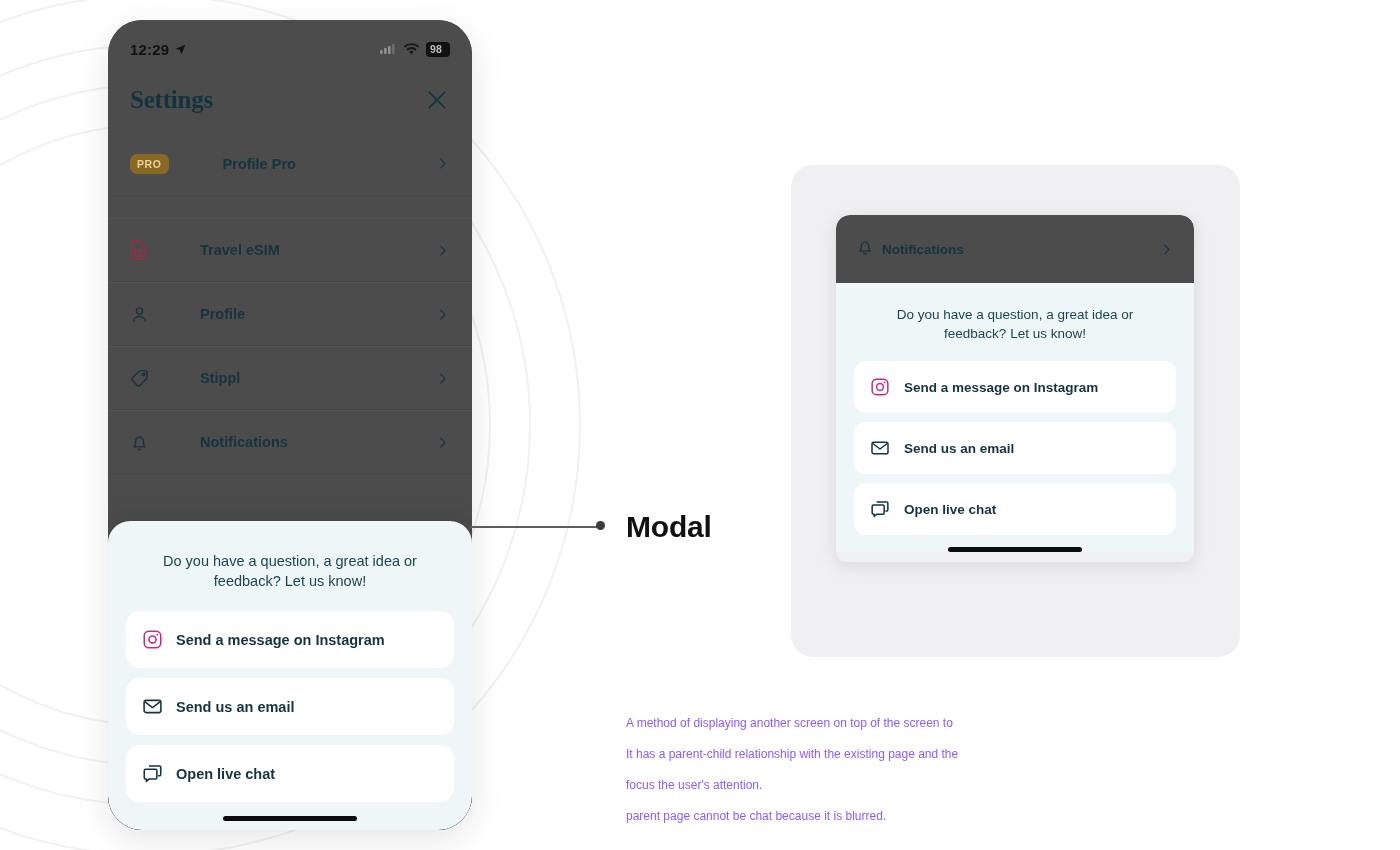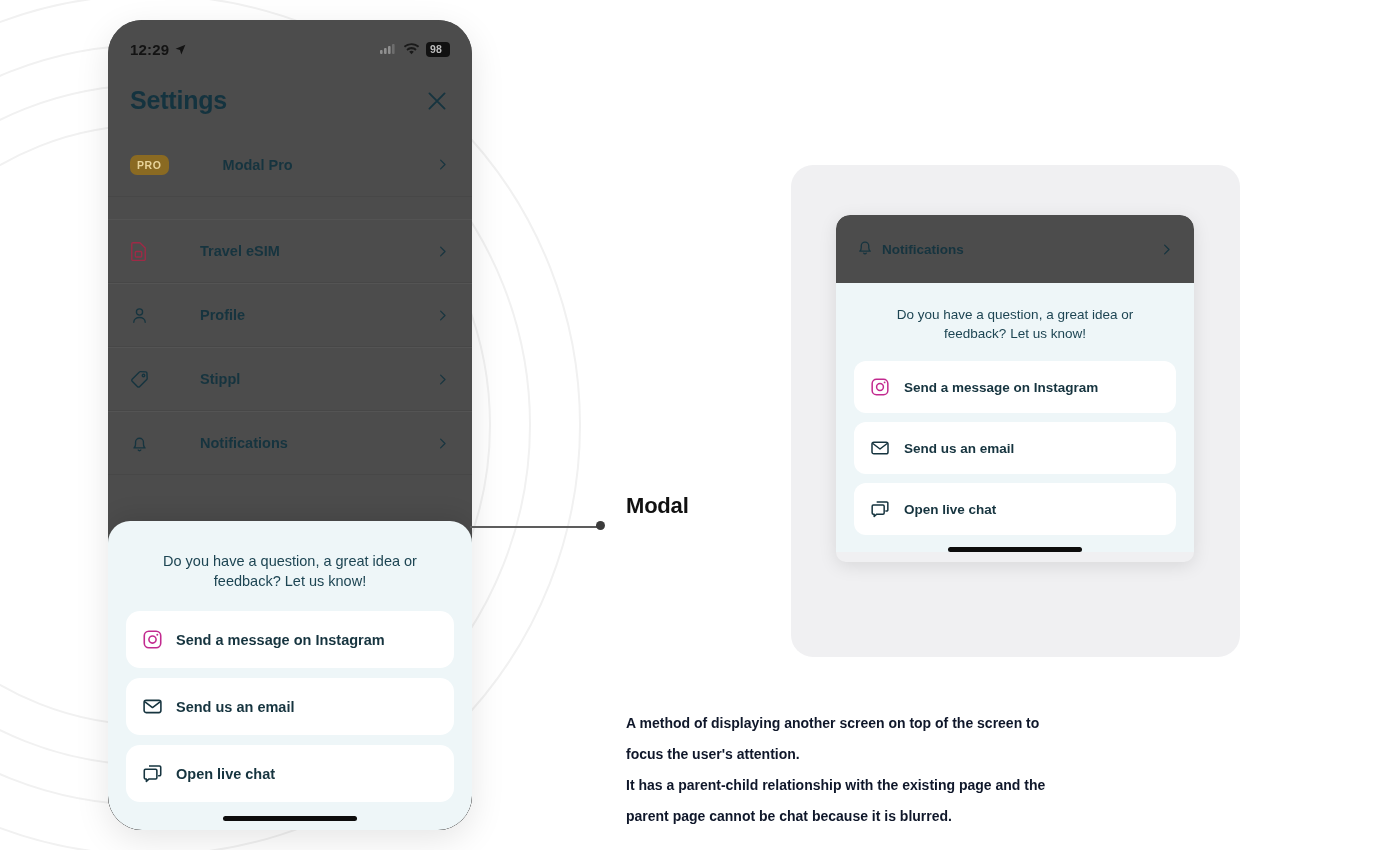--- a/index.html
+++ b/index.html
@@ -39,21 +39,21 @@
   .batt {
     background: #111; color: #bdbdbd; font-size: 10.5px; font-weight: 700;
     border-radius: 4px; padding: 1px 4px 1px 4px; line-height: 13px;
     min-width: 24px; text-align: left;
   }
 
   .settings-head {
     display: flex; align-items: center; justify-content: space-between;
     padding: 20px 22px 18px 22px;
   }
-  .settings-title { font-size: 25px; font-weight: 700; color: #14333f; letter-spacing: -.2px; }
+  .settings-title { font-size: 25px; font-weight: 700; color: #14333f; letter-spacing: -.2px; font-family: Liberation Serif, serif; }
 
   .srow {
     display: flex; align-items: center;
     height: 64px; padding: 0 22px;
     border-top: 1px solid rgba(255,255,255,0.045);
     border-bottom: 1px solid rgba(0,0,0,0.055);
     gap: 40px;
   }
   .srow .lbl { font-size: 14.5px; font-weight: 700; color: #16343f; flex: 1; }
   .srow .ico { width: 30px; display: flex; align-items: center; }
@@ -95,22 +95,22 @@
   
   #callout-line {
     position: absolute; left: 470px; top: 526px;
     width: 132px; height: 2px; background: #5d5d5d;
   }
   #callout-dot {
     position: absolute; left: 596px; top: 521px;
     width: 9px; height: 9px; border-radius: 50%; background: #3c3c3c;
   }
   #callout-label {
-    position: absolute; left: 626px; top: 493px;
-    font-size: 22px; font-weight: 600; color: #111; letter-spacing: -.2px;
+    position: absolute; left: 626px; top: 510px;
+    font-size: 30px; font-weight: 600; color: #111; letter-spacing: -.2px;
   }
 
   
   #detail-card {
     position: absolute; left: 791px; top: 165px;
     width: 449px; height: 492px;
     background: #f0f0f2; border-radius: 22px;
   }
   #detail-inner {
     position: absolute; left: 45px; top: 50px;
@@ -137,21 +137,21 @@
   .d-opt .oico { width: 34px; display: flex; align-items: center; }
   .d-opt .olbl { font-size: 13.5px; font-weight: 700; color: #16343f; }
   .d-home {
     width: 134px; height: 5px; border-radius: 3px; background: #0d0d0d;
     margin: 12px auto 10px auto;
   }
 
   
   #description {
     position: absolute; left: 626px; top: 708px; width: 680px;
-    font-size: 14px; line-height: 31px; color: #0f172a; font-weight: 700;
+    font-size: 12px; line-height: 31px; color: #8b5cf6; font-weight: 400;
   }
   #description p { margin: 0; }
 </style>
 </head>
 <body>
 
 <div id="stage">
 
   <svg id="bg-arcs" viewBox="0 0 700 850" fill="none">
     <g stroke="#f1f1f1" stroke-width="2" fill="none">
@@ -190,21 +190,21 @@
 
       <div class="settings-head">
         <div class="settings-title">Settings</div>
         <svg width="26" height="26" viewBox="0 0 24 24" stroke="#16343f" stroke-width="1.7" fill="none" stroke-linecap="round">
           <path d="M5 5 19 19M19 5 5 19"></path>
         </svg>
       </div>
 
       <div class="srow" style="border-top:none;">
         <span class="pro-badge">PRO</span>
-        <span class="lbl">Modal Pro</span>
+        <span class="lbl">Profile Pro</span>
         <svg class="chev" width="15" height="15" viewBox="0 0 24 24" stroke="#16343f" stroke-width="2" fill="none" stroke-linecap="round" stroke-linejoin="round">
           <path d="M9 5l7 7-7 7"></path>
         </svg>
       </div>
 
       <div class="spacer-gap"></div>
 
       <div class="srow">
         <span class="ico">
           <svg width="17" height="19" viewBox="0 0 18 22" stroke="#9e2a46" stroke-width="1.6" fill="none" stroke-linejoin="round">
@@ -351,18 +351,18 @@
           <span class="olbl">Open live chat</span>
         </div>
 
         <div class="d-home"></div>
       </div>
     </div>
   </div>
 
   <div id="description">
     <p>A method of displaying another screen on top of the screen to</p>
+    <p>It has a parent-child relationship with the existing page and the</p>
     <p>focus the user's attention.</p>
-    <p>It has a parent-child relationship with the existing page and the</p>
     <p>parent page cannot be chat because it is blurred.</p>
   </div>
 
 </div>
 
 </body></html>

